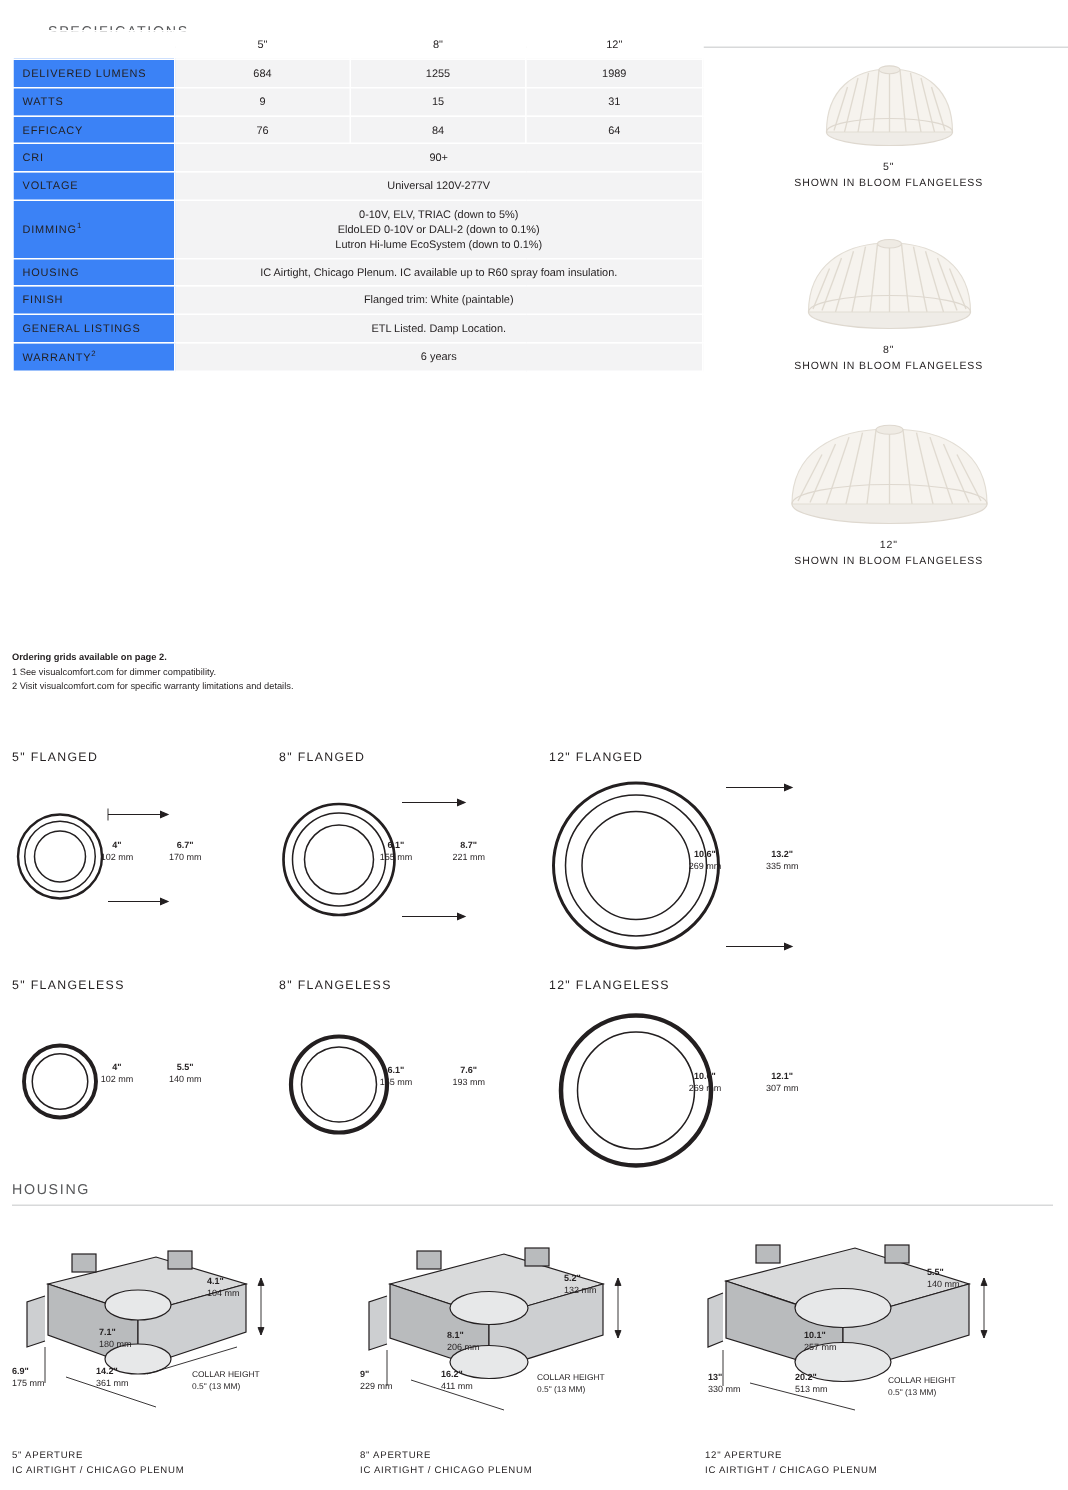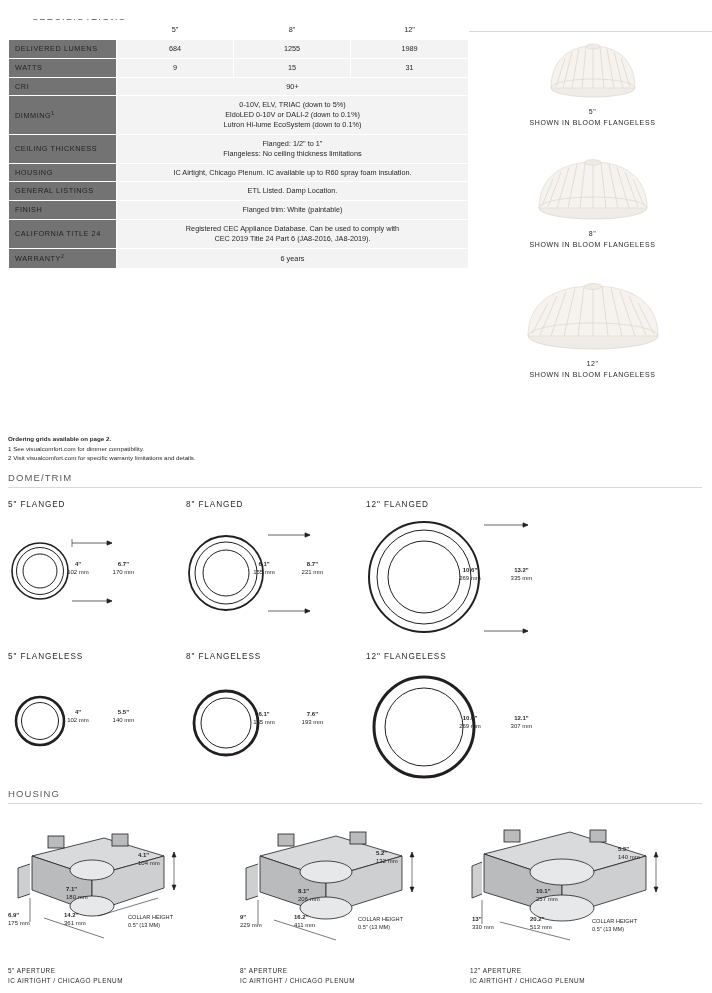--- a/index.html
+++ b/index.html
@@ -49,21 +49,21 @@
     table-layout: fixed;
     font-size: 7.5px;
   }
   table.spec td {
     border: 1px solid #ffffff;
     padding: 4px 6px;
     vertical-align: middle;
     line-height: 1.35;
   }
   td.lbl {
-    background: #737373;
+    background: #3b82f6;
     color: #231f20;
     font-size: 7.3px;
     letter-spacing: 0.55px;
     width: 108px;
     text-transform: uppercase;
   }
   td.val {
     background: #f3f3f4;
     text-align: center;
     color: #231f20;
@@ -180,46 +180,48 @@
             <td class="val">1255</td>
             <td class="val">1989</td>
           </tr>
           <tr>
             <td class="lbl">WATTS</td>
             <td class="val">9</td>
             <td class="val">15</td>
             <td class="val">31</td>
           </tr>
           <tr>
+            <td class="lbl">EFFICACY</td>
+            <td class="val">76</td>
+            <td class="val">84</td>
+            <td class="val">64</td>
+          </tr>
+          <tr>
             <td class="lbl">CRI</td>
             <td class="val" colspan="3">90+</td>
           </tr>
           <tr>
+            <td class="lbl">VOLTAGE</td>
+            <td class="val" colspan="3">Universal 120V-277V</td>
+          </tr>
+          <tr>
             <td class="lbl">DIMMING<span class="sup">1</span></td>
             <td class="val" colspan="3">0-10V, ELV, TRIAC (down to 5%)<br>EldoLED 0-10V or DALI-2 (down to 0.1%)<br>Lutron Hi-lume EcoSystem (down to 0.1%)</td>
           </tr>
           <tr>
-            <td class="lbl">CEILING THICKNESS</td>
-            <td class="val" colspan="3">Flanged: 1/2" to 1"<br>Flangeless: No ceiling thickness limitations</td>
-          </tr>
-          <tr>
             <td class="lbl">HOUSING</td>
             <td class="val" colspan="3">IC Airtight, Chicago Plenum. IC available up to R60 spray foam insulation.</td>
           </tr>
           <tr>
+            <td class="lbl">FINISH</td>
+            <td class="val" colspan="3">Flanged trim: White (paintable)</td>
+          </tr>
+          <tr>
             <td class="lbl">GENERAL LISTINGS</td>
             <td class="val" colspan="3">ETL Listed. Damp Location.</td>
-          </tr>
-          <tr>
-            <td class="lbl">FINISH</td>
-            <td class="val" colspan="3">Flanged trim: White (paintable)</td>
-          </tr>
-          <tr>
-            <td class="lbl">CALIFORNIA TITLE 24</td>
-            <td class="val" colspan="3">Registered CEC Appliance Database. Can be used to comply with<br>CEC 2019 Title 24 Part 6 (JA8-2016, JA8-2019).</td>
           </tr>
           <tr>
             <td class="lbl">WARRANTY<span class="sup">2</span></td>
             <td class="val" colspan="3">6 years</td>
           </tr>
         </tbody>
     </table>
   </div>
 
   <div class="footnotes">
@@ -304,24 +306,20 @@
         <ellipse cx="85" cy="22.5" rx="9" ry="3" fill="#efebe4" stroke="#ded8cf" stroke-width="0.7"></ellipse>
       </svg>
       <div class="cap">
         <span class="sz">12"</span>
         <span>SHOWN IN BLOOM FLANGELESS</span>
       </div>
     </div>
 
   </div>
 
-  <div class="dometrim-head">
-    <div class="section-head">DOME/TRIM</div>
-    <div class="rule"></div>
-  </div>
 
   <div class="dome-grid">
 
     <div style="position:relative;height:140px;">
 
       <div style="position:absolute;left:0;top:0;width:170px;">
         <div class="trim-title">5" FLANGED</div>
         <svg width="170" height="106" viewBox="0 0 170 106">
           <g stroke="#231f20" fill="none">
             <circle cx="32" cy="56" r="28" stroke-width="1.6"></circle>

